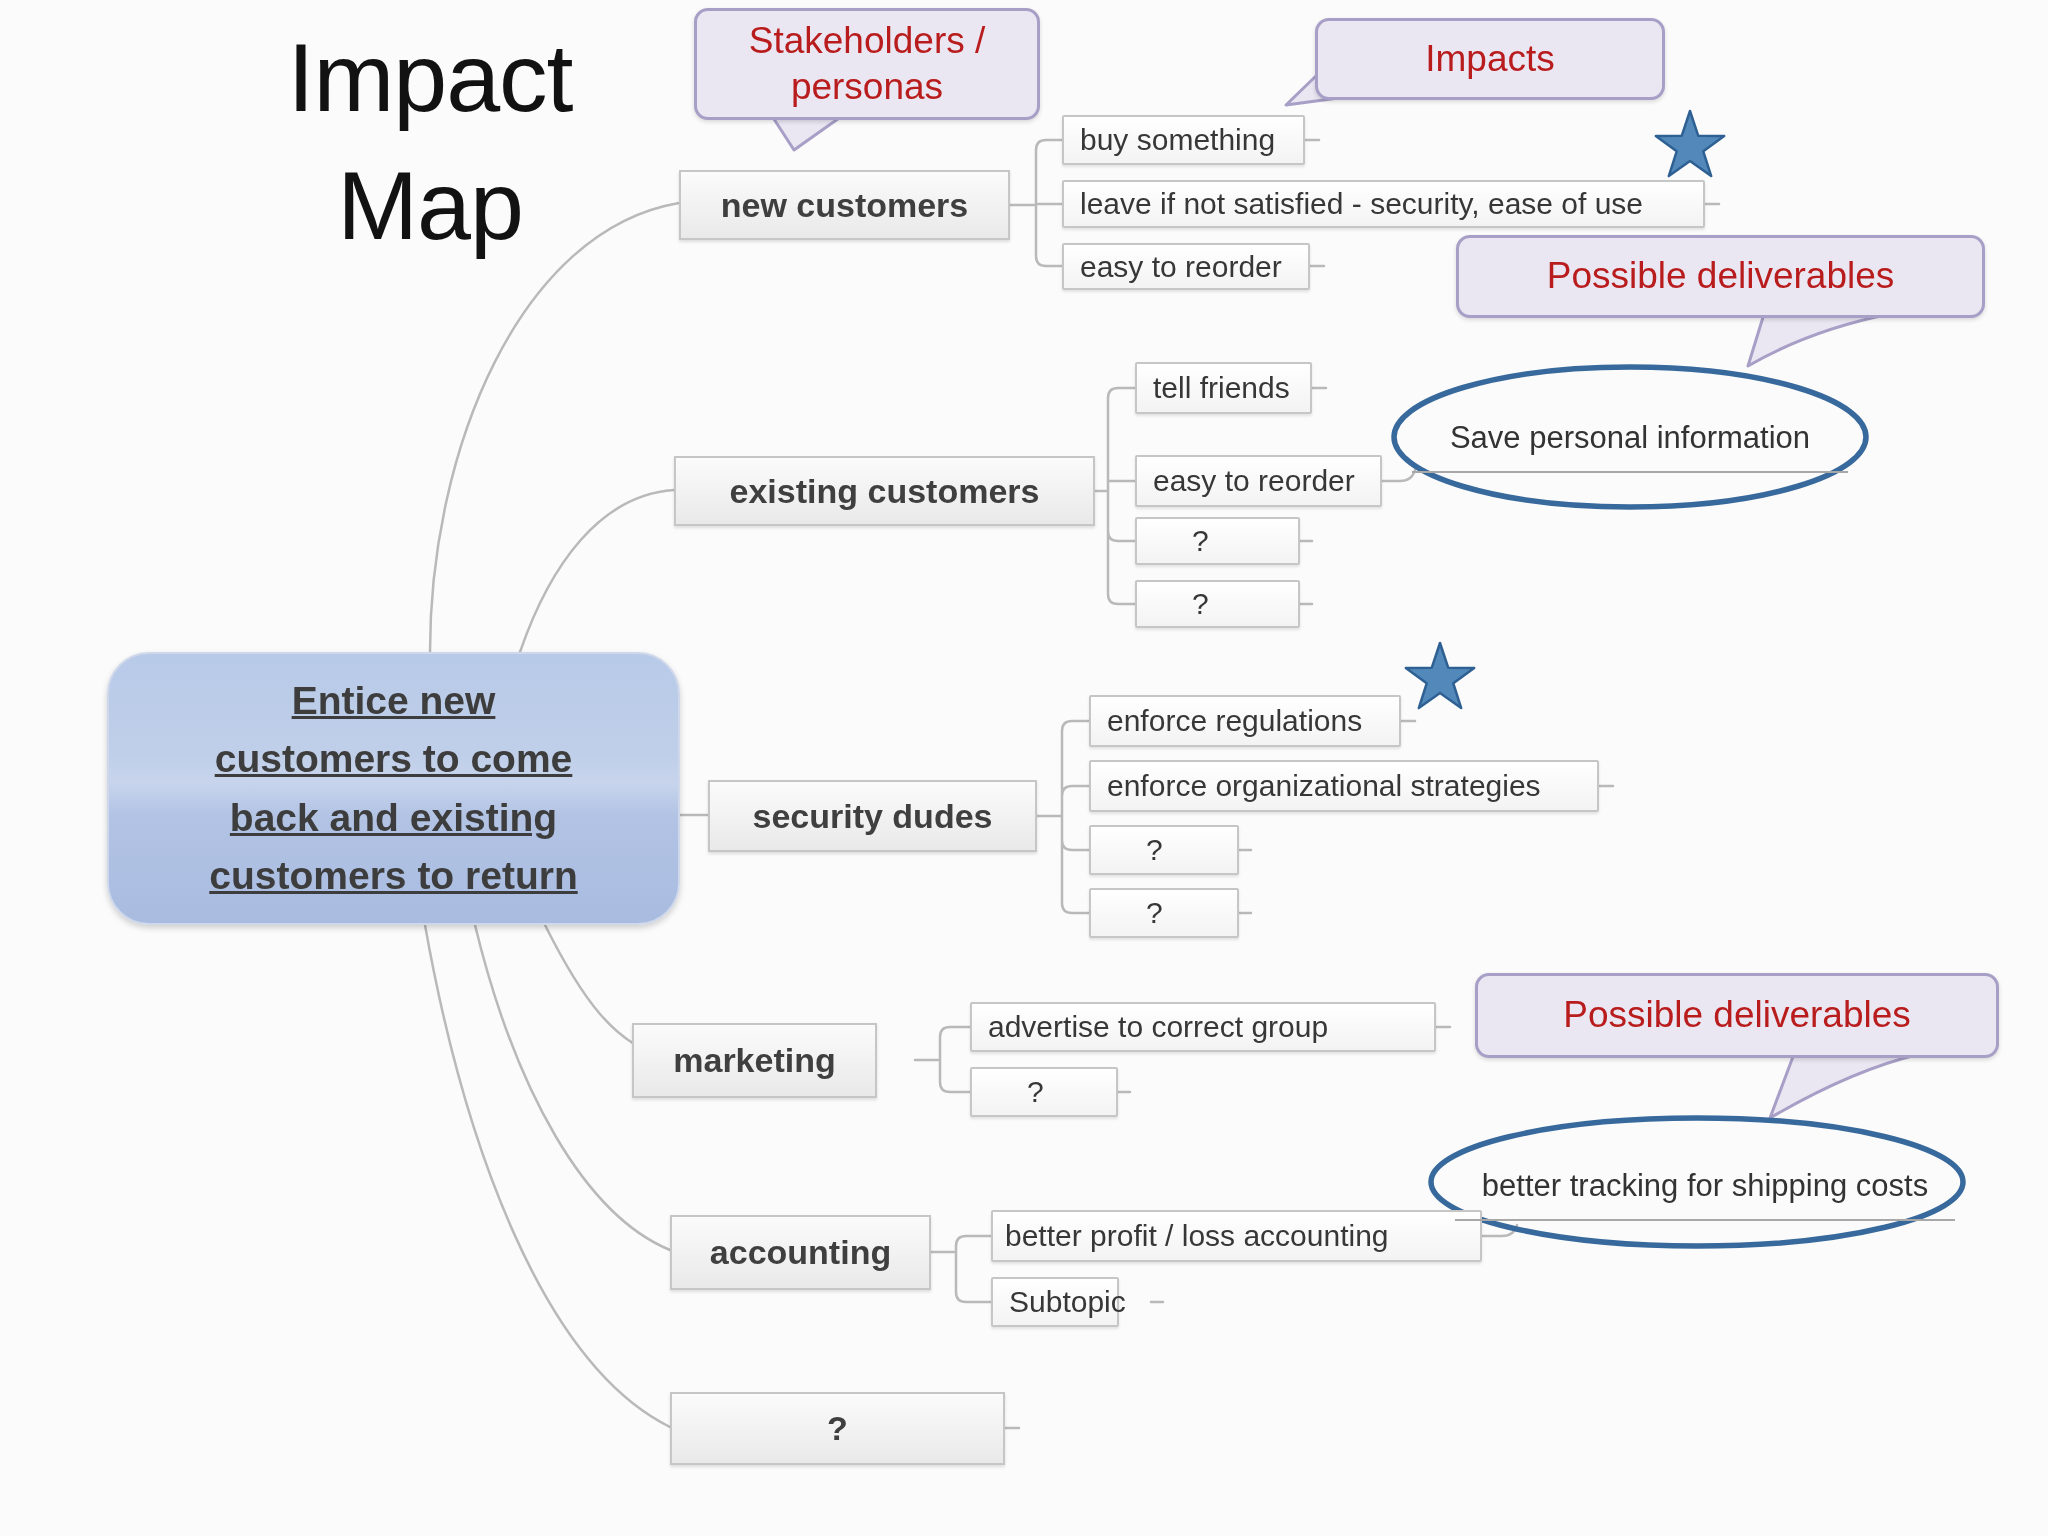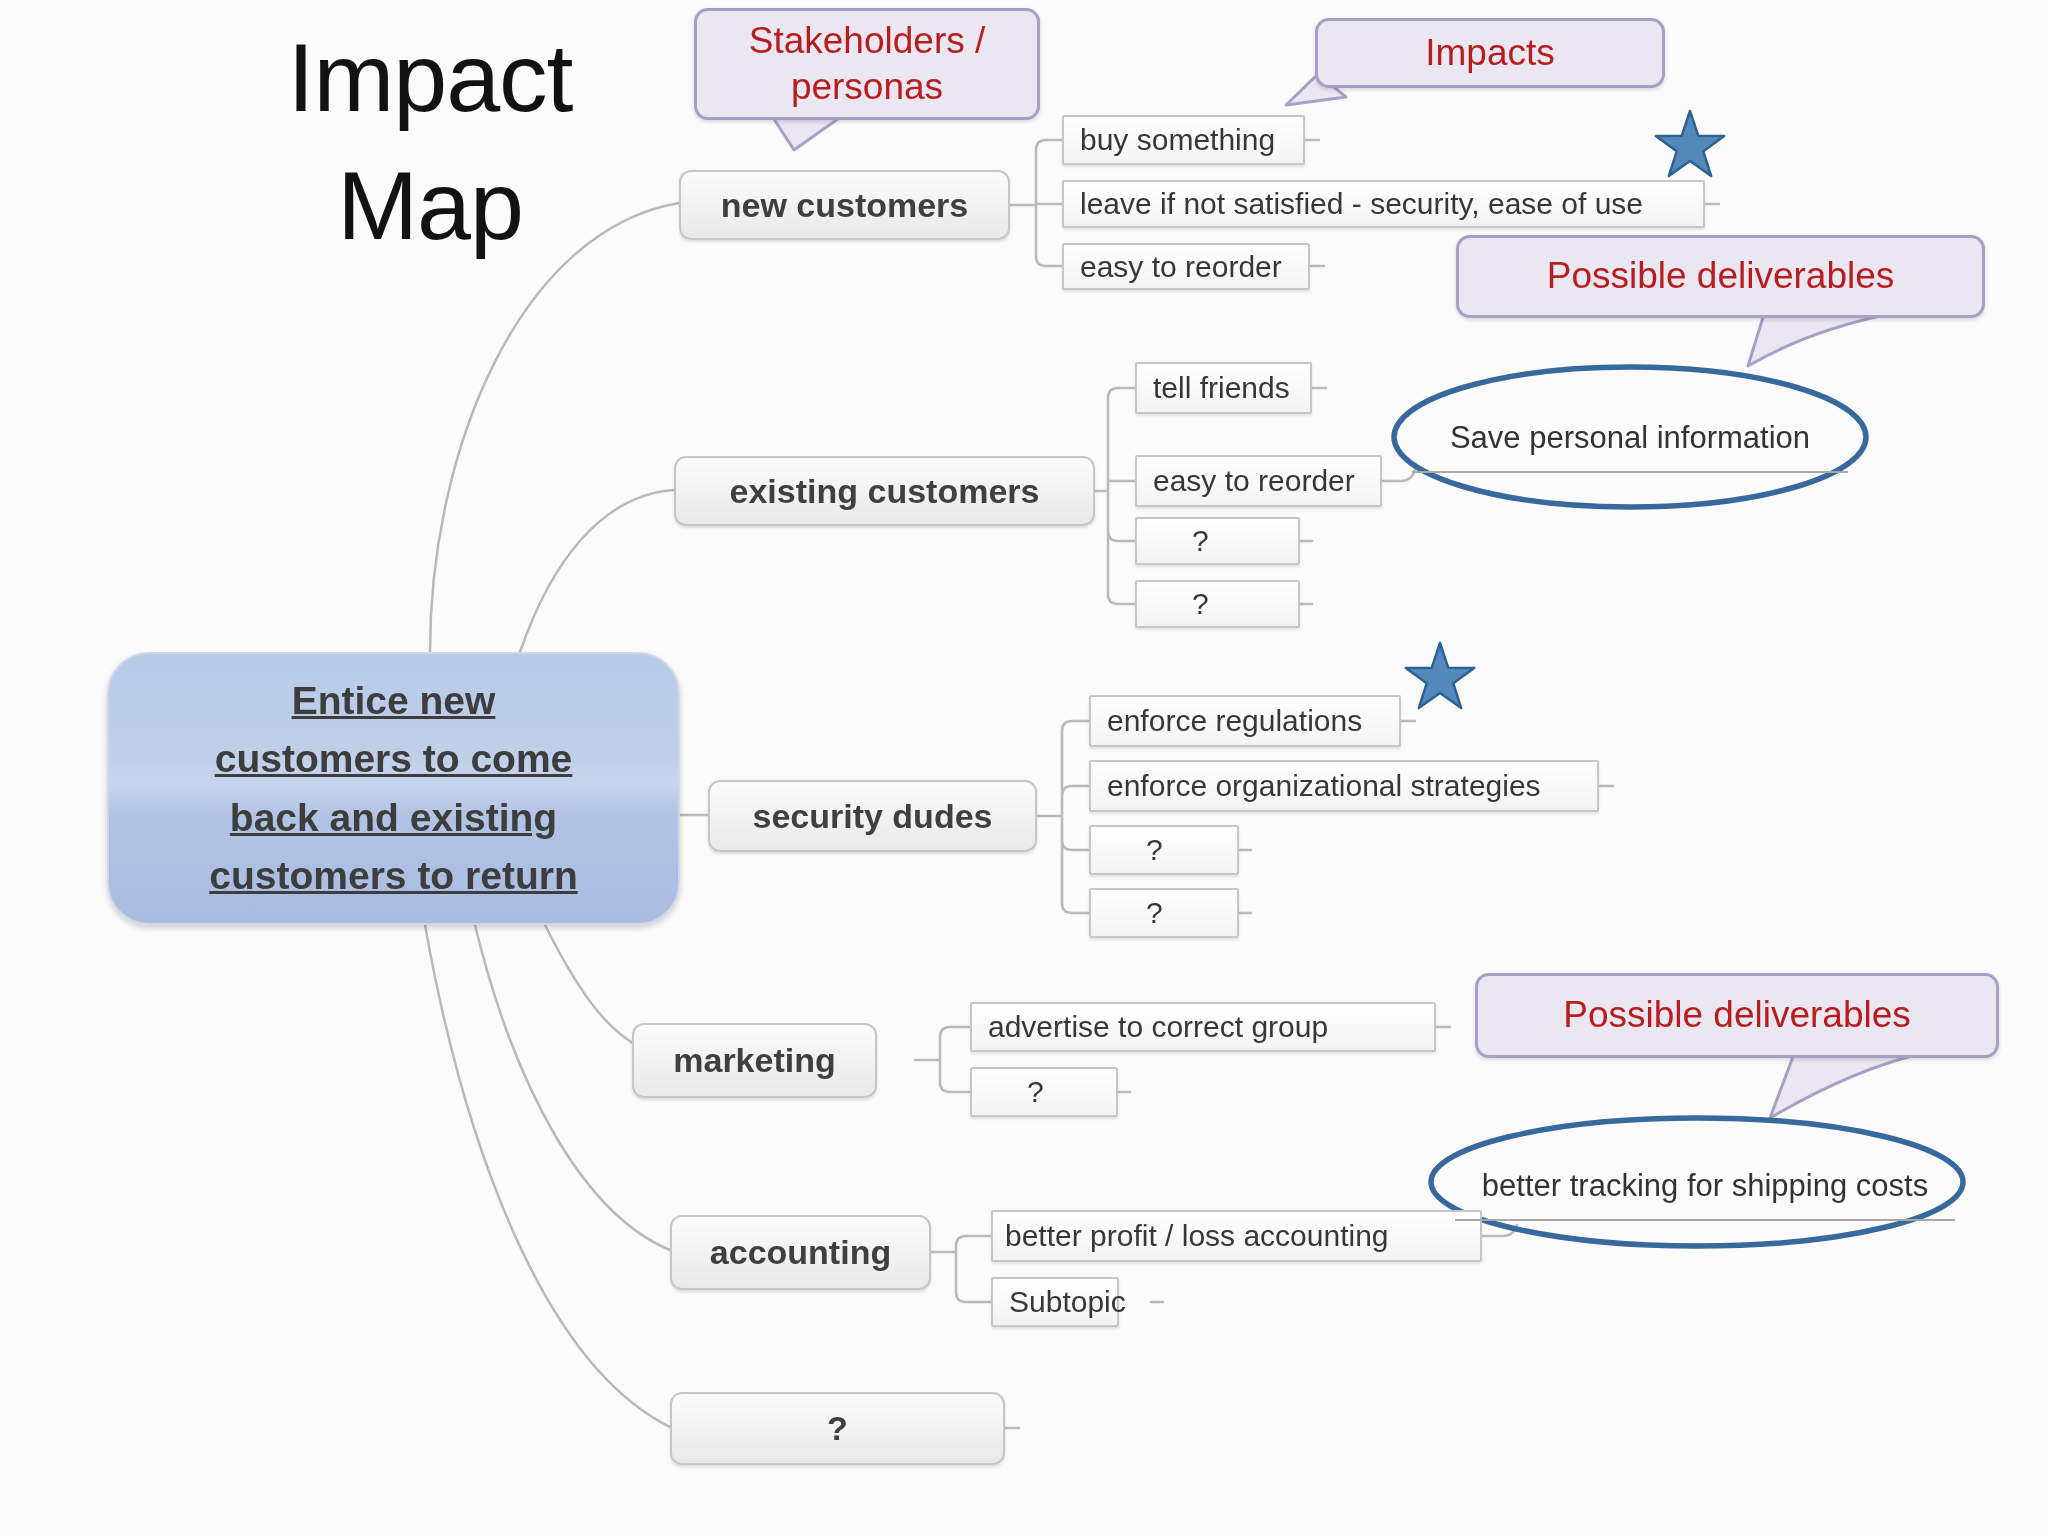--- a/index.html
+++ b/index.html
@@ -6,21 +6,21 @@
   #canvas{position:relative;width:2048px;height:1536px;background:#fbfbfb;overflow:hidden;}
   #wires{position:absolute;left:0;top:0;z-index:1;pointer-events:none;}
   .abs{position:absolute;box-sizing:border-box;z-index:2;}
   .title{left:230px;top:14px;width:400px;text-align:center;font-size:97px;line-height:1.32;color:#121212;letter-spacing:-1px;}
   .leaf{display:flex;align-items:center;white-space:nowrap;padding-left:16px;font-size:30px;color:#373737;
         background:linear-gradient(180deg,#ffffff 0%,#f3f3f3 100%);border:2px solid var(--node-border,#c6c6c6);
         border-radius:2px;box-shadow:0 2px 3px rgba(0,0,0,.10);}
   .leaf.q{padding-left:55px;}
   .branch{display:flex;align-items:center;justify-content:center;padding:0;white-space:nowrap;
         font-size:34px;font-weight:700;color:#3f3f3f;background:linear-gradient(180deg,#fbfbfb 0%,#e9e9e9 100%);
-        border:2px solid var(--node-border,#c6c6c6);border-radius:12px;box-shadow:0 2px 3px rgba(0,0,0,.12);}
+        border:2px solid var(--node-border,#c6c6c6);border-radius:0;box-shadow:0 2px 3px rgba(0,0,0,.12);}
   .central{display:flex;align-items:center;justify-content:center;flex-direction:column;text-align:center;
         font-size:39px;font-weight:700;color:#3d3d3d;line-height:1.5;
         background:linear-gradient(180deg,var(--central-top,#b7cae8) 0%,#c0cfe9 38%,#c7d4ec 48%,#b2c3e4 60%,var(--central-bottom,#a9bce0) 100%);
         border:2px solid #cfd8ea;border-radius:42px;box-shadow:0 3px 6px rgba(0,0,0,.18);}
   .bubble{display:flex;align-items:center;justify-content:center;text-align:center;font-size:37px;color:#b91c1c;line-height:1.25;
         background:var(--bubble-fill,#eae6f2);border:3px solid var(--bubble-border,#a89fc7);border-radius:14px;
         box-shadow:0 2px 4px rgba(0,0,0,.14);}
   .dtext{text-align:center;font-size:31px;color:#333333;border-bottom:2px solid #a8a8a8;padding-bottom:15px;white-space:nowrap;}
 </style>
 </head>
@@ -70,21 +70,21 @@
       <path transform="translate(1440,679)" d="M0,-36 L8.2,-11.3 L34.2,-11.1 L13.3,4.3 L21.2,29.1 L0,14 L-21.2,29.1 L-13.3,4.3 L-34.2,-11.1 L-8.2,-11.3 Z" fill="var(--star-fill,#5389ba)" stroke="var(--star-stroke,#2e6093)" stroke-width="2.5" stroke-linejoin="round"></path>
     </g>
   </svg>
 
   <div class="abs title">
     <div>Impact</div>
     <div>Map</div>
   </div>
 
   <div class="abs bubble" style="left:694px;top:8px;width:346px;height:112px;padding:0 18px;">Stakeholders / personas</div>
-  <div class="abs bubble" style="left:1315px;top:18px;width:350px;height:70px;">Impacts</div>
+  <div class="abs bubble" style="left:1315px;top:18px;width:350px;height:82px;">Impacts</div>
   <div class="abs bubble" style="left:1456px;top:235px;width:529px;height:83px;">Possible deliverables</div>
   <div class="abs bubble" style="left:1475px;top:973px;width:524px;height:85px;">Possible deliverables</div>
 
   <div class="abs central" style="left:107px;top:652px;width:573px;height:273px;text-decoration:underline;">
     <div>Entice new</div>
     <div>customers to come</div>
     <div>back and existing</div>
     <div>customers to return</div>
   </div>
 

